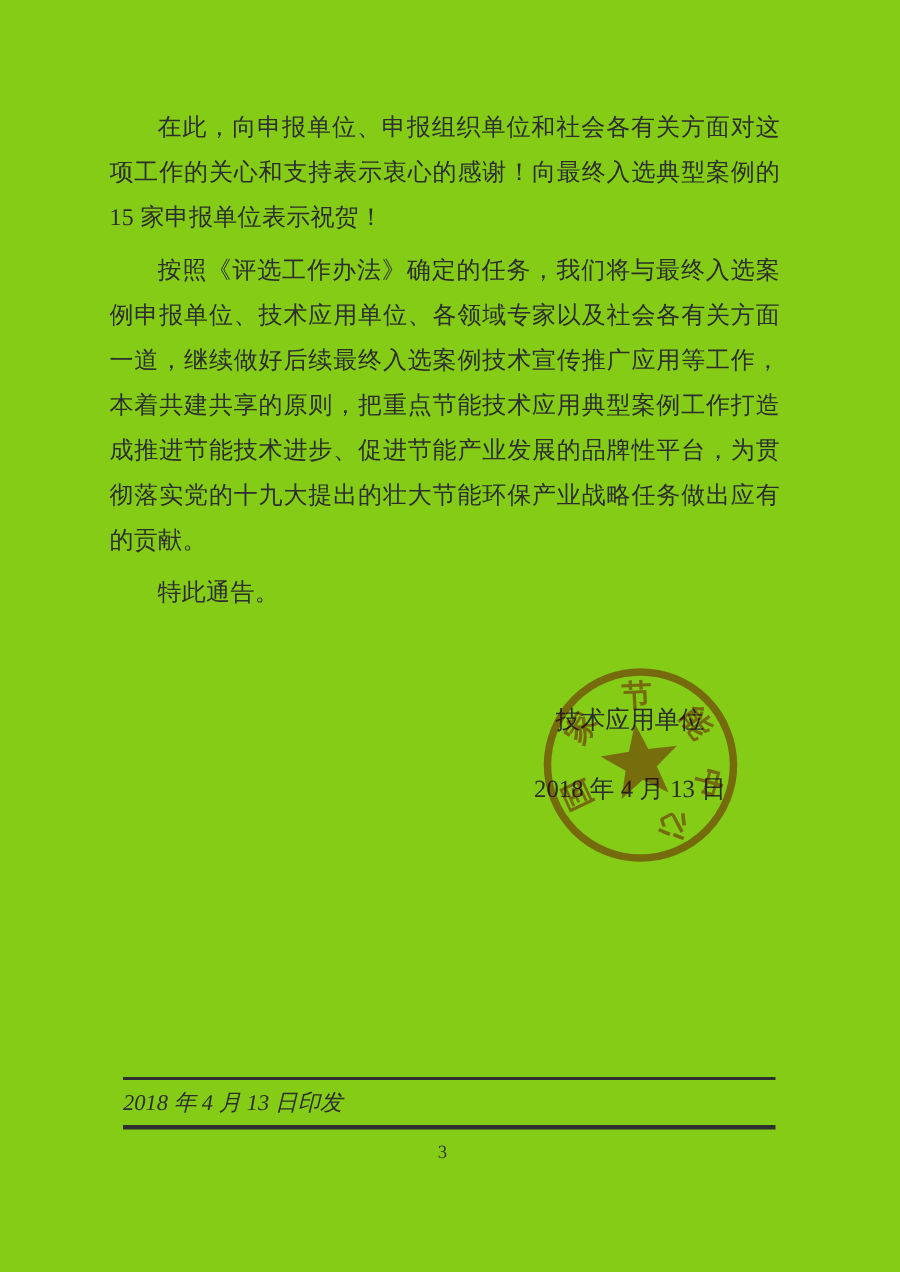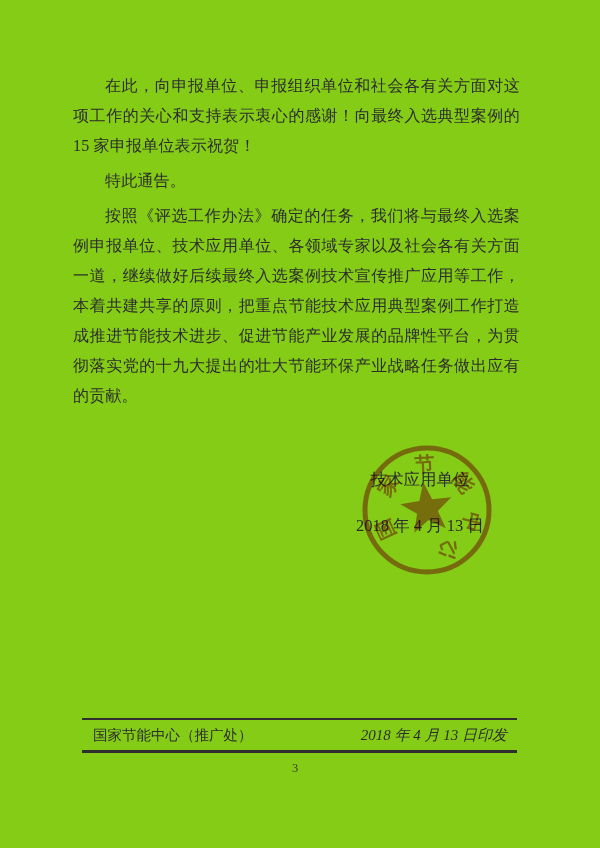--- a/index.html
+++ b/index.html
@@ -78,22 +78,22 @@
     color: #3a3a3a;
   }
 </style>
 </head>
 <body>
 
 <div class="page">
 
   <div class="content">
     <p>在此，向申报单位、申报组织单位和社会各有关方面对这项工作的关心和支持表示衷心的感谢！向最终入选典型案例的 15 家申报单位表示祝贺！</p>
+    <p>按照《评选工作办法》确定的任务，我们将与最终入选案例申报单位、技术应用单位、各领域专家以及社会各有关方面一道，继续做好后续最终入选案例技术宣传推广应用等工作，本着共建共享的原则，把重点节能技术应用典型案例工作打造成推进节能技术进步、促进节能产业发展的品牌性平台，为贯彻落实党的十九大提出的壮大节能环保产业战略任务做出应有的贡献。</p>
     <p>特此通告。</p>
-    <p>按照《评选工作办法》确定的任务，我们将与最终入选案例申报单位、技术应用单位、各领域专家以及社会各有关方面一道，继续做好后续最终入选案例技术宣传推广应用等工作，本着共建共享的原则，把重点节能技术应用典型案例工作打造成推进节能技术进步、促进节能产业发展的品牌性平台，为贯彻落实党的十九大提出的壮大节能环保产业战略任务做出应有的贡献。</p>
   </div>
 
   <div class="signature">
     <div class="org">技术应用单位</div>
     <div class="date">2018 年 4 月 13 日</div>
   </div>
 
   <svg class="seal" viewBox="0 0 140 140" xmlns="http://www.w3.org/2000/svg">
     <circle cx="70" cy="70" r="62" fill="none" stroke-width="5" stroke-opacity="0.82" stroke="#d75550"></circle>
     <polygon points="0,-27 6.5,-8.9 25.7,-8.3 10.5,3.4 15.9,21.8 0,11 -15.9,21.8 -10.5,3.4 -25.7,-8.3 -6.5,-8.9" transform="translate(70,69) rotate(-8)" fill-opacity="0.8" fill="#d75550"></polygon>
@@ -101,19 +101,18 @@
       <text x="28.3" y="89.4" text-anchor="middle" dominant-baseline="central" transform="rotate(-115 28.3 89.4)" fill="#d75550">国</text>
       <text x="31" y="45.6" text-anchor="middle" dominant-baseline="central" transform="rotate(-58 31 45.6)" fill="#d75550">家</text>
       <text x="67.6" y="24.1" text-anchor="middle" dominant-baseline="central" transform="rotate(-3 67.6 24.1)" fill="#d75550">节</text>
       <text x="106.7" y="42.3" text-anchor="middle" dominant-baseline="central" transform="rotate(53 106.7 42.3)" fill="#d75550">能</text>
       <text x="114.4" y="81.9" text-anchor="middle" dominant-baseline="central" transform="rotate(105 114.4 81.9)" fill="#d75550">中</text>
       <text x="91.6" y="110.6" text-anchor="middle" dominant-baseline="central" transform="rotate(152 91.6 110.6)" fill="#d75550">心</text>
     </g>
   </svg>
 
   <div class="footer">
-    <span class="left">国家节能中心（推广处）</span>
     <span class="right">2018 年 4 月 13 日印发</span>
   </div>
 
   <div class="page-number">3</div>
 
 </div>
 
 </body></html>

